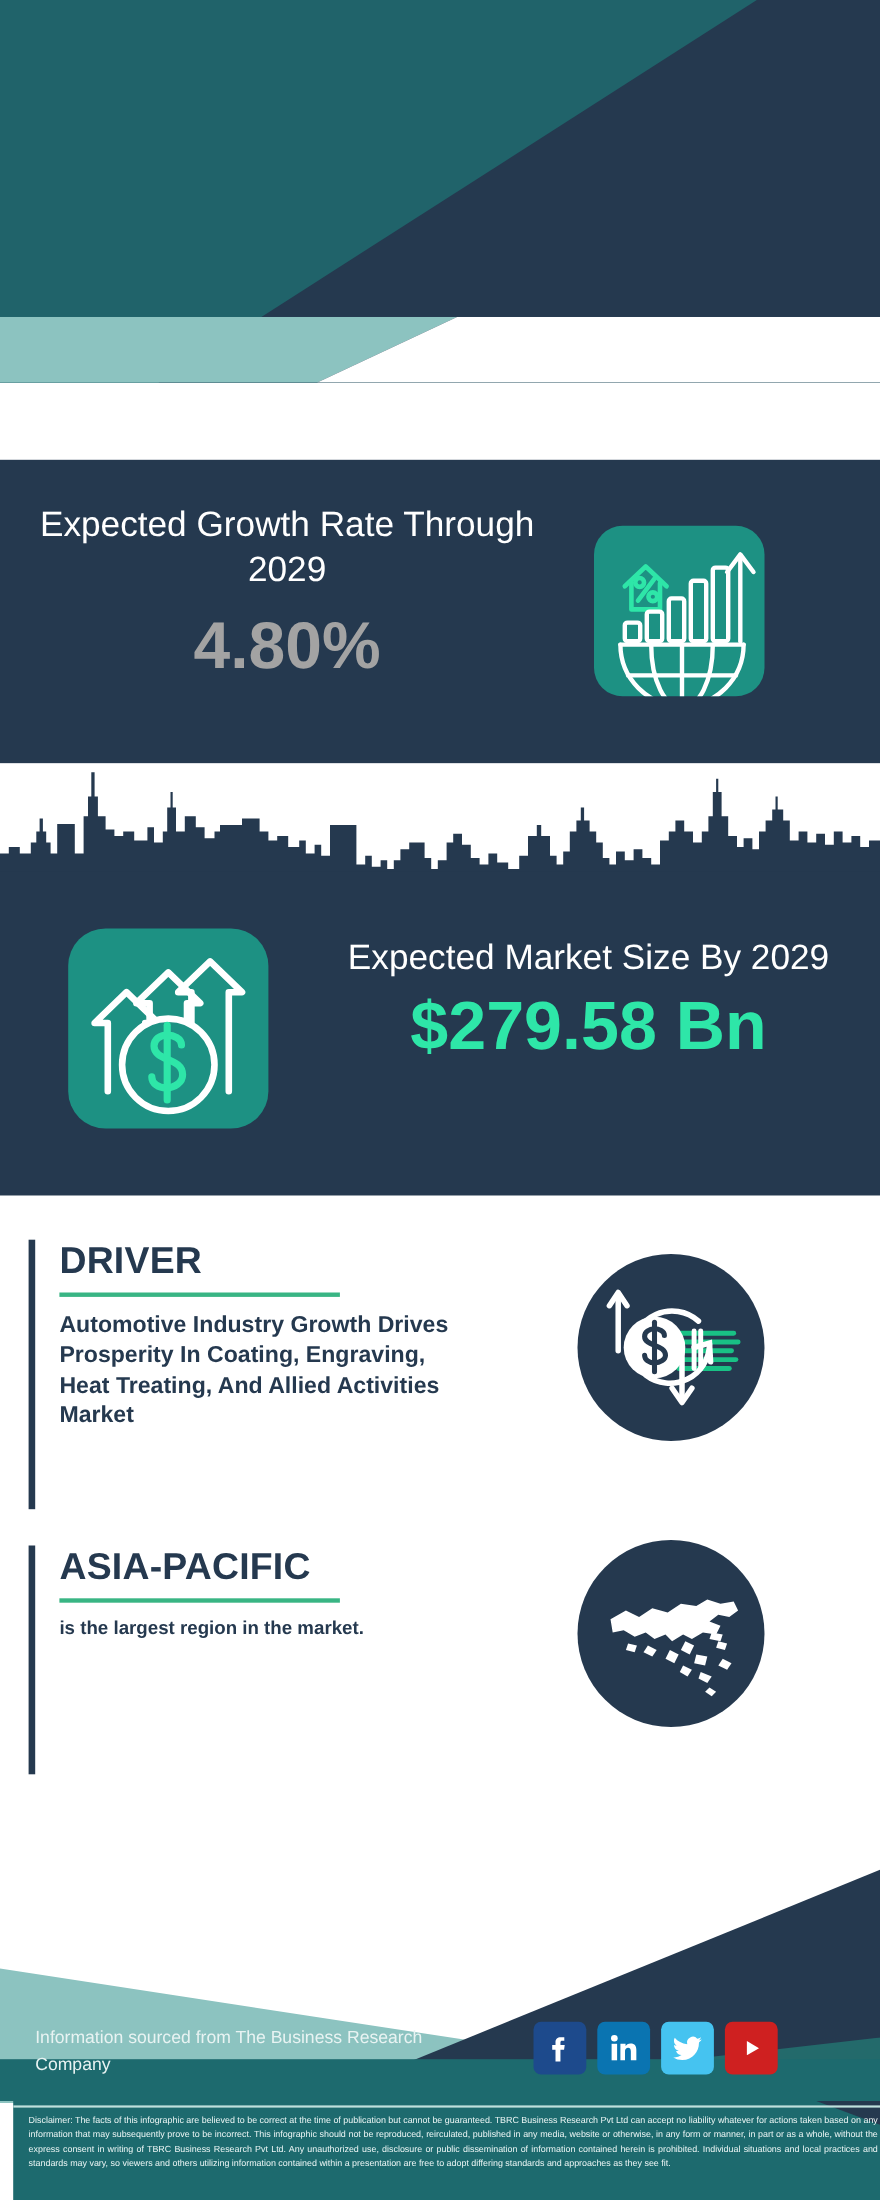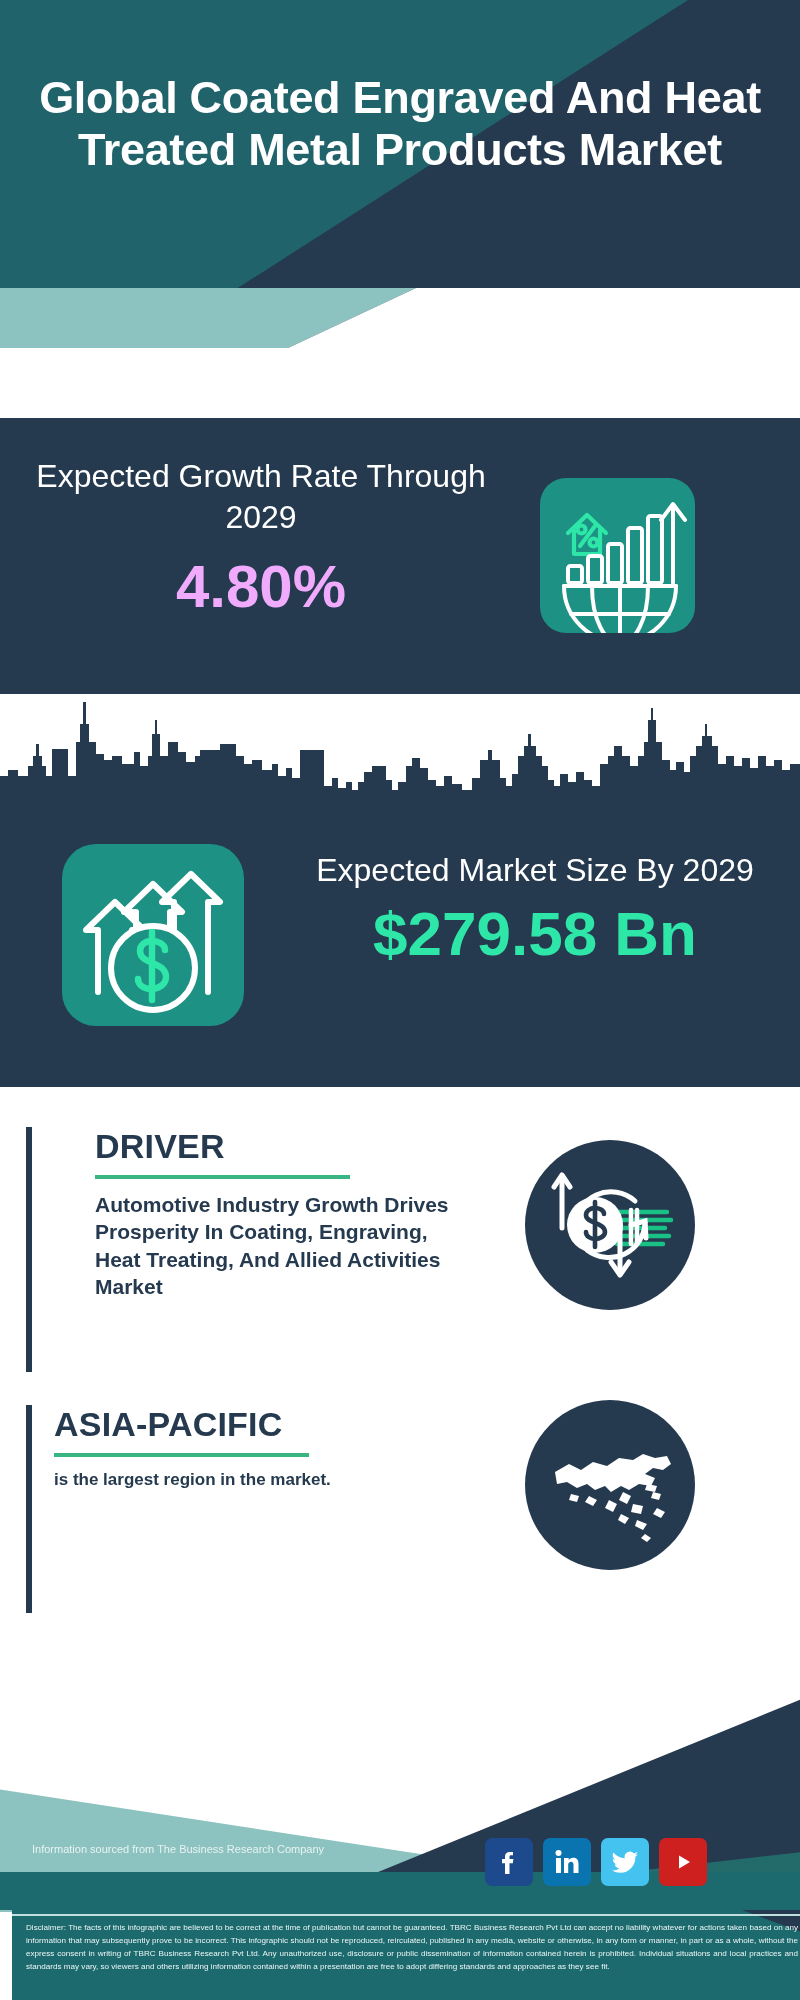--- a/index.html
+++ b/index.html
@@ -44,21 +44,21 @@
     background:#25394f;
   }
   .growth-text {
     position:absolute; left:26px; top:38px; width:470px;
     text-align:center;
   }
   .growth-label {
     color:#ffffff; font-size:32px; line-height:1.28; font-weight:400;
   }
   .growth-value {
-    color:#f0abfc; font-size:60px; font-weight:bold;
+    color:#a3a3a3; font-size:60px; font-weight:bold;
     line-height:1.15; margin-top:14px;
   }
   .icon-tile-growth {
     position:absolute; left:540px; top:60px;
     width:155px; height:155px;
     background:#1d9183; border-radius:26px;
   }
 
   
   .skyline-wrap {
@@ -101,21 +101,21 @@
   .block-body { padding-left:22px; }
   .block-title {
     color:#25394f; font-weight:bold; letter-spacing:0.2px;
   }
   .block-rule {
     height:4px; background:#39b584; margin:9px 0 12px 0;
   }
   .block-text {
     color:#25394f; font-weight:bold; line-height:1.30;
   }
-  .driver-block { left:26px; top:40px; height:245px;gap:41px; }
+  .driver-block { left:26px; top:40px; height:245px; }
   .driver-block .block-title { font-size:34px; }
   .driver-block .block-rule { width:255px; }
   .driver-block .block-text { font-size:21px; width:360px; }
 
   .region-block { left:26px; top:318px; height:208px; }
   .region-block .block-title { font-size:34px; }
   .region-block .block-rule { width:255px; }
   .region-block .block-text { font-size:17px; width:330px; }
 
   .icon-circle {
@@ -145,21 +145,21 @@
     background:#236a6b;
     clip-path: polygon(35% 100%, 100% 100%, 100% 78%);
   }
   .f-bottom-band {
     position:absolute; left:0; top:1872px; width:800px; height:38px;
     background:#1d6a6e;
   }
 
   .footer-credit {
     position:absolute; left:32px; top:1841px; width:400px;
-    color:#e8f3f2; font-size:11px; line-height:1.55;
+    color:#e8f3f2; font-size:16px; line-height:1.55;
   }
   .social-row {
     position:absolute; left:485px; top:1838px;
     display:flex; gap:10px;
   }
   .social-btn {
     width:48px; height:48px; border-radius:7px;
     display:flex; align-items:center; justify-content:center;
     color:#ffffff;
   }
@@ -186,21 +186,20 @@
     position:absolute; left:14px; top:11px; width:772px;
     color:#ecf6f5; font-size:8.1px; line-height:1.62;
     text-align:justify;
   }
 </style>
 </head>
 <body>
 
 <div class="header">
   <div class="header-diag"></div>
-  <div class="header-title">Global Coated Engraved And Heat Treated Metal Products Market</div>
   <div class="header-teal-tri"></div>
   <div class="header-white-tri"></div>
 </div>
 
 <div class="band-growth">
   <div class="growth-text">
     <div class="growth-label">Expected Growth Rate Through 2029</div>
     <div class="growth-value">4.80%</div>
   </div>
   <div class="icon-tile-growth">

